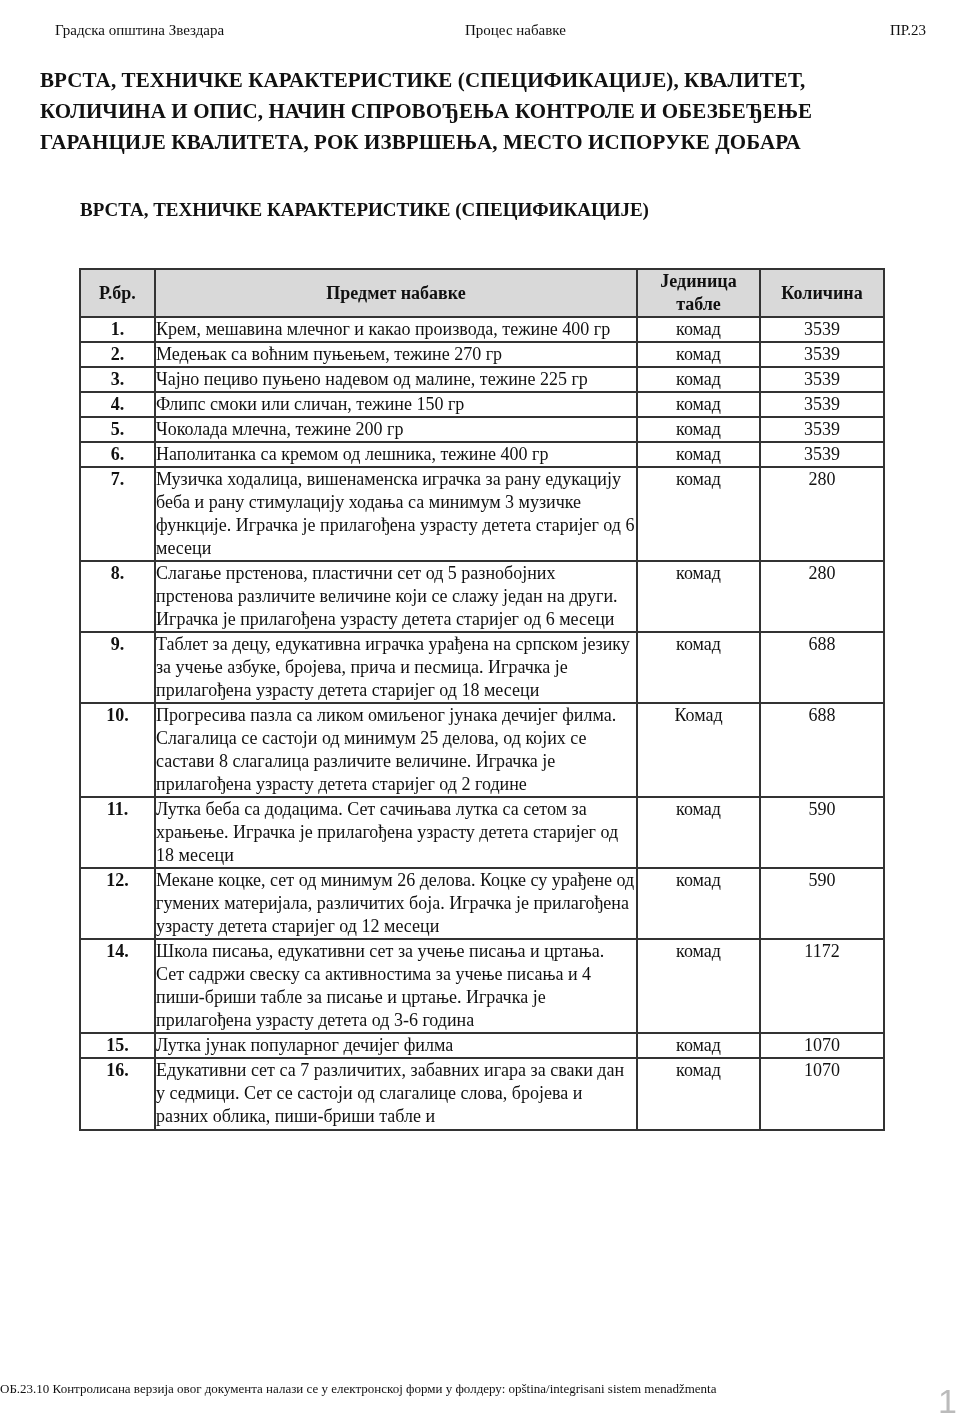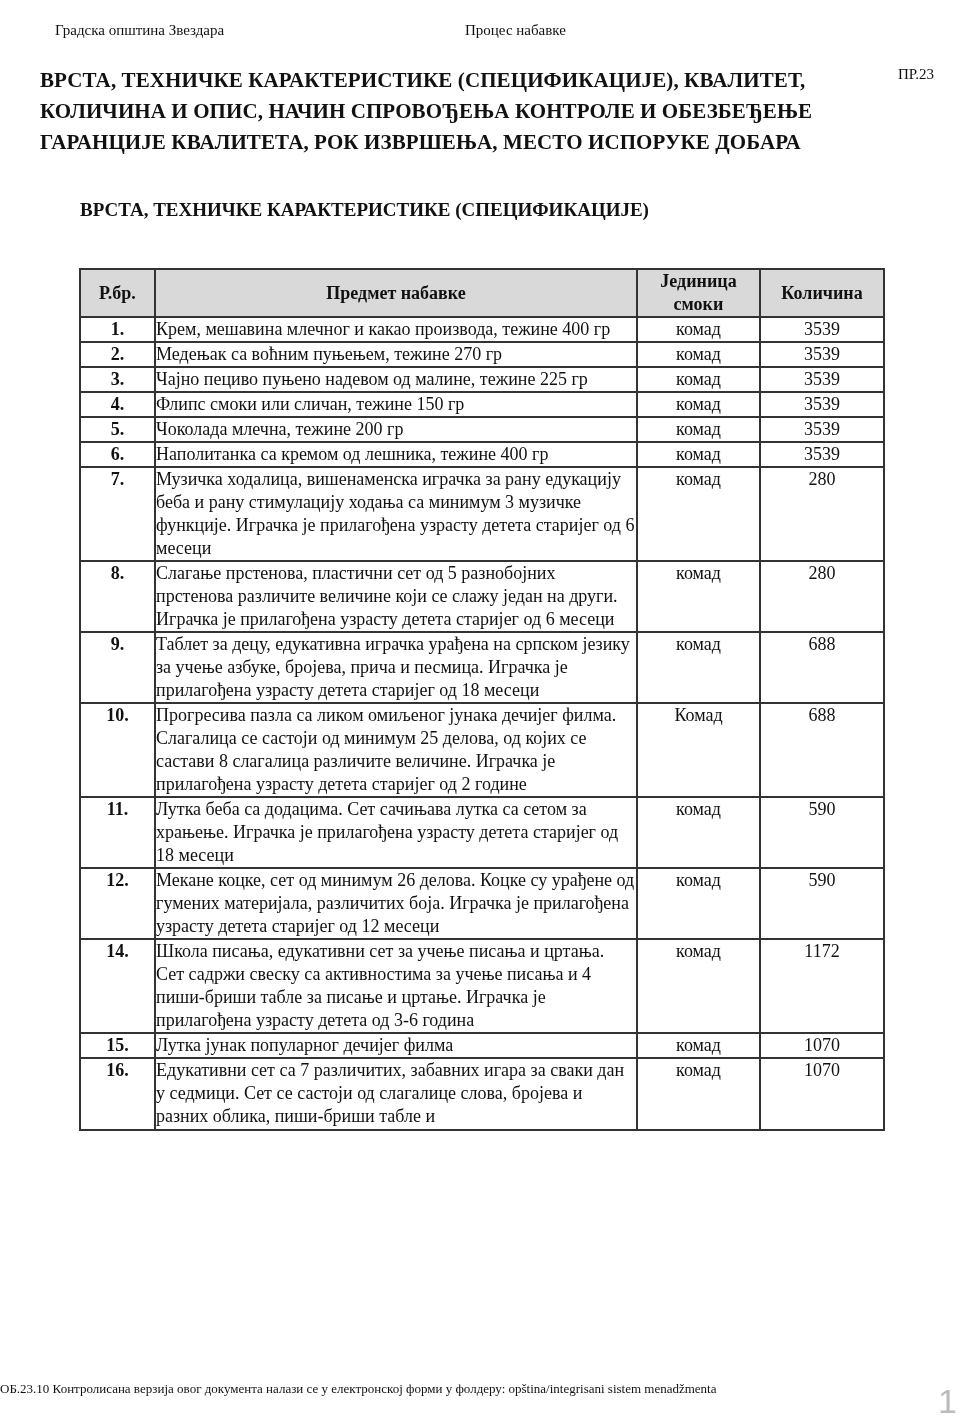--- a/index.html
+++ b/index.html
@@ -18,21 +18,21 @@
     .header {
       position: absolute;
       top: 22px;
       left: 55px;
       right: 26px;
       height: 22px;
       font-size: 15px;
     }
     .header .left { position: absolute; left: 0; top: 0; }
     .header .center { position: absolute; left: 410px; top: 0; }
-    .header .right { position: absolute; right: 0; top: 0; margin-top: 44px; }
+    .header .right { position: absolute; right: 8px; top: 0; }
 
     .main-title {
       position: absolute;
       top: 65px;
       left: 40px;
       width: 880px;
       text-align: left;
       font-weight: bold;
       font-size: 21px;
       line-height: 31px;
@@ -124,21 +124,21 @@
   <colgroup>
     <col class="c-no">
       <col class="c-item">
       <col class="c-unit">
       <col class="c-qty">
   </colgroup>
   <thead>
     <tr>
       <th>Р.бр.</th>
       <th>Предмет набавке</th>
-      <th style="padding: 0 18px;">Јединица смоки</th>
+      <th style="padding: 0 18px;">Јединица табле</th>
       <th>Количина</th>
     </tr>
   </thead>
   <tbody id="rows">
     <tr>
         <td class="no">1.</td>
         <td class="item">Крем, мешавина млечног и какао производа, тежине 400 гр</td>
         <td class="unit">комад</td>
         <td class="qty">3539</td>
       </tr>

